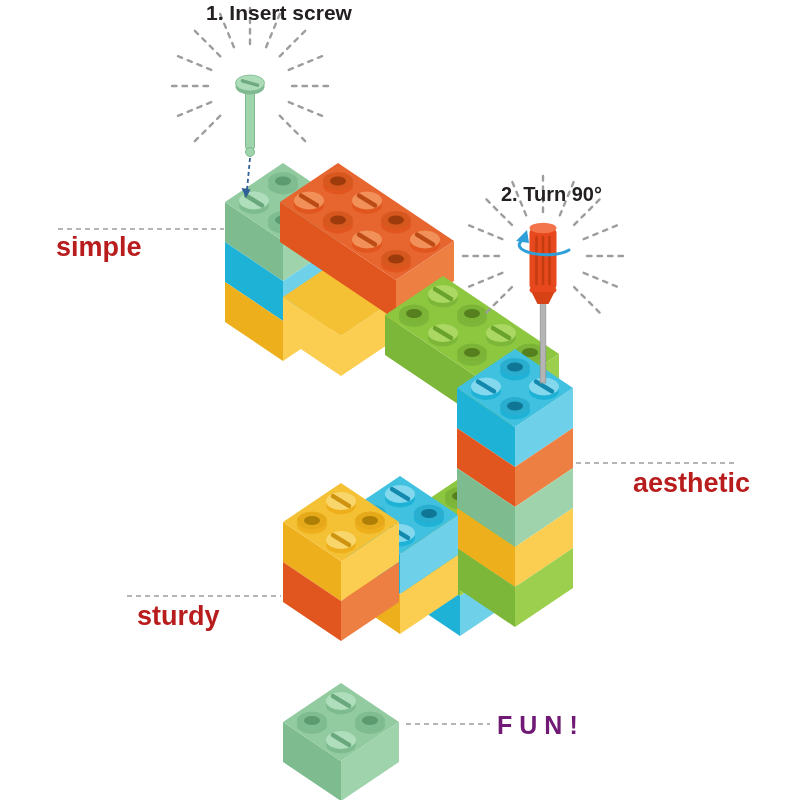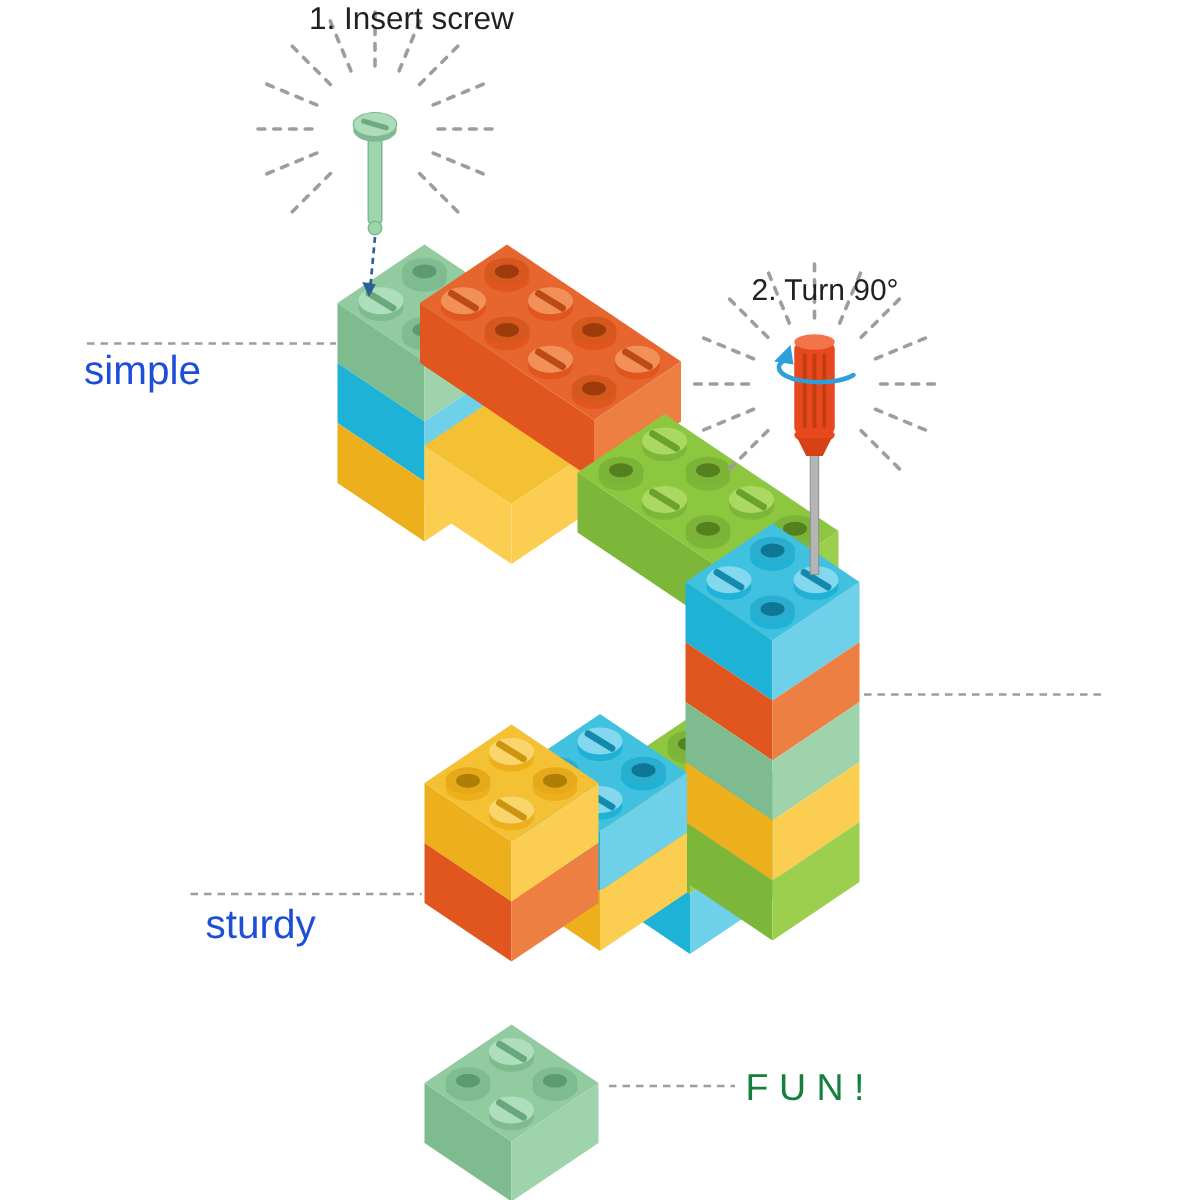--- a/index.html
+++ b/index.html
@@ -1,26 +1,26 @@
 <!DOCTYPE html>
 <html><head>
 <meta charset="utf-8">
 <style>
   html,body{margin:0;padding:0;background:#ffffff;}
   #stage{position:relative;width:800px;height:800px;background:#ffffff;overflow:hidden;
-         font-family:"Liberation Sans",sans-serif;}
+         font-family:"Liberation Sans",sans-serif;font-weight:bold;}
   #scene{position:absolute;left:0;top:0;}
-  .lbl{position:absolute;color:#1d4ed8;white-space:nowrap;}
+  .lbl{position:absolute;color:#b91c1c;white-space:nowrap;}
   .lbl-step{font-size:21px;color:#242021;}
   #lbl-step1{left:206px;top:1px;}
   #lbl-step2{left:501px;top:155px;font-size:20px;margin-top:28px;}
   #lbl-simple{left:56px;top:232px;font-size:27px;}
   #lbl-aesthetic{left:633px;top:468px;font-size:27px;}
   #lbl-sturdy{left:137px;top:601px;font-size:27px;}
-  #lbl-fun{left:497px;top:711px;font-size:25px;letter-spacing:7px;color:#15803d;}
+  #lbl-fun{left:497px;top:711px;font-size:25px;letter-spacing:7px;color:#701a75;}
 </style>
 </head>
 <body>
 
 <div id="stage">
   <svg id="scene" width="800" height="800" viewBox="0 0 800 800">
       <g>
         <line x1="58" y1="229" x2="224" y2="229" stroke="#9d9d9d" stroke-width="1.7" stroke-dasharray="5 4"></line>
         <line x1="576" y1="463" x2="737" y2="463" stroke="#9d9d9d" stroke-width="1.7" stroke-dasharray="5 4"></line>
         <line x1="127" y1="596" x2="281" y2="596" stroke="#9d9d9d" stroke-width="1.7" stroke-dasharray="5 4"></line>
@@ -264,15 +264,16 @@
       </g>
       <g>
         <path d="M 569 250 A 26 9.5 0 1 1 523 240" fill="none" stroke="#2e9fd8" stroke-width="3" stroke-linecap="round"></path>
         <polygon points="527,230 516,241 529,243" fill="#2e9fd8"></polygon>
       </g>
     </svg>
 
   <div class="lbl lbl-step" id="lbl-step1">1. Insert screw</div>
   <div class="lbl lbl-step" id="lbl-step2">2. Turn 90°</div>
   <div class="lbl" id="lbl-simple">simple</div>
+  <div class="lbl" id="lbl-aesthetic">aesthetic</div>
   <div class="lbl" id="lbl-sturdy">sturdy</div>
   <div class="lbl" id="lbl-fun">FUN!</div>
 </div>
 
 </body></html>

